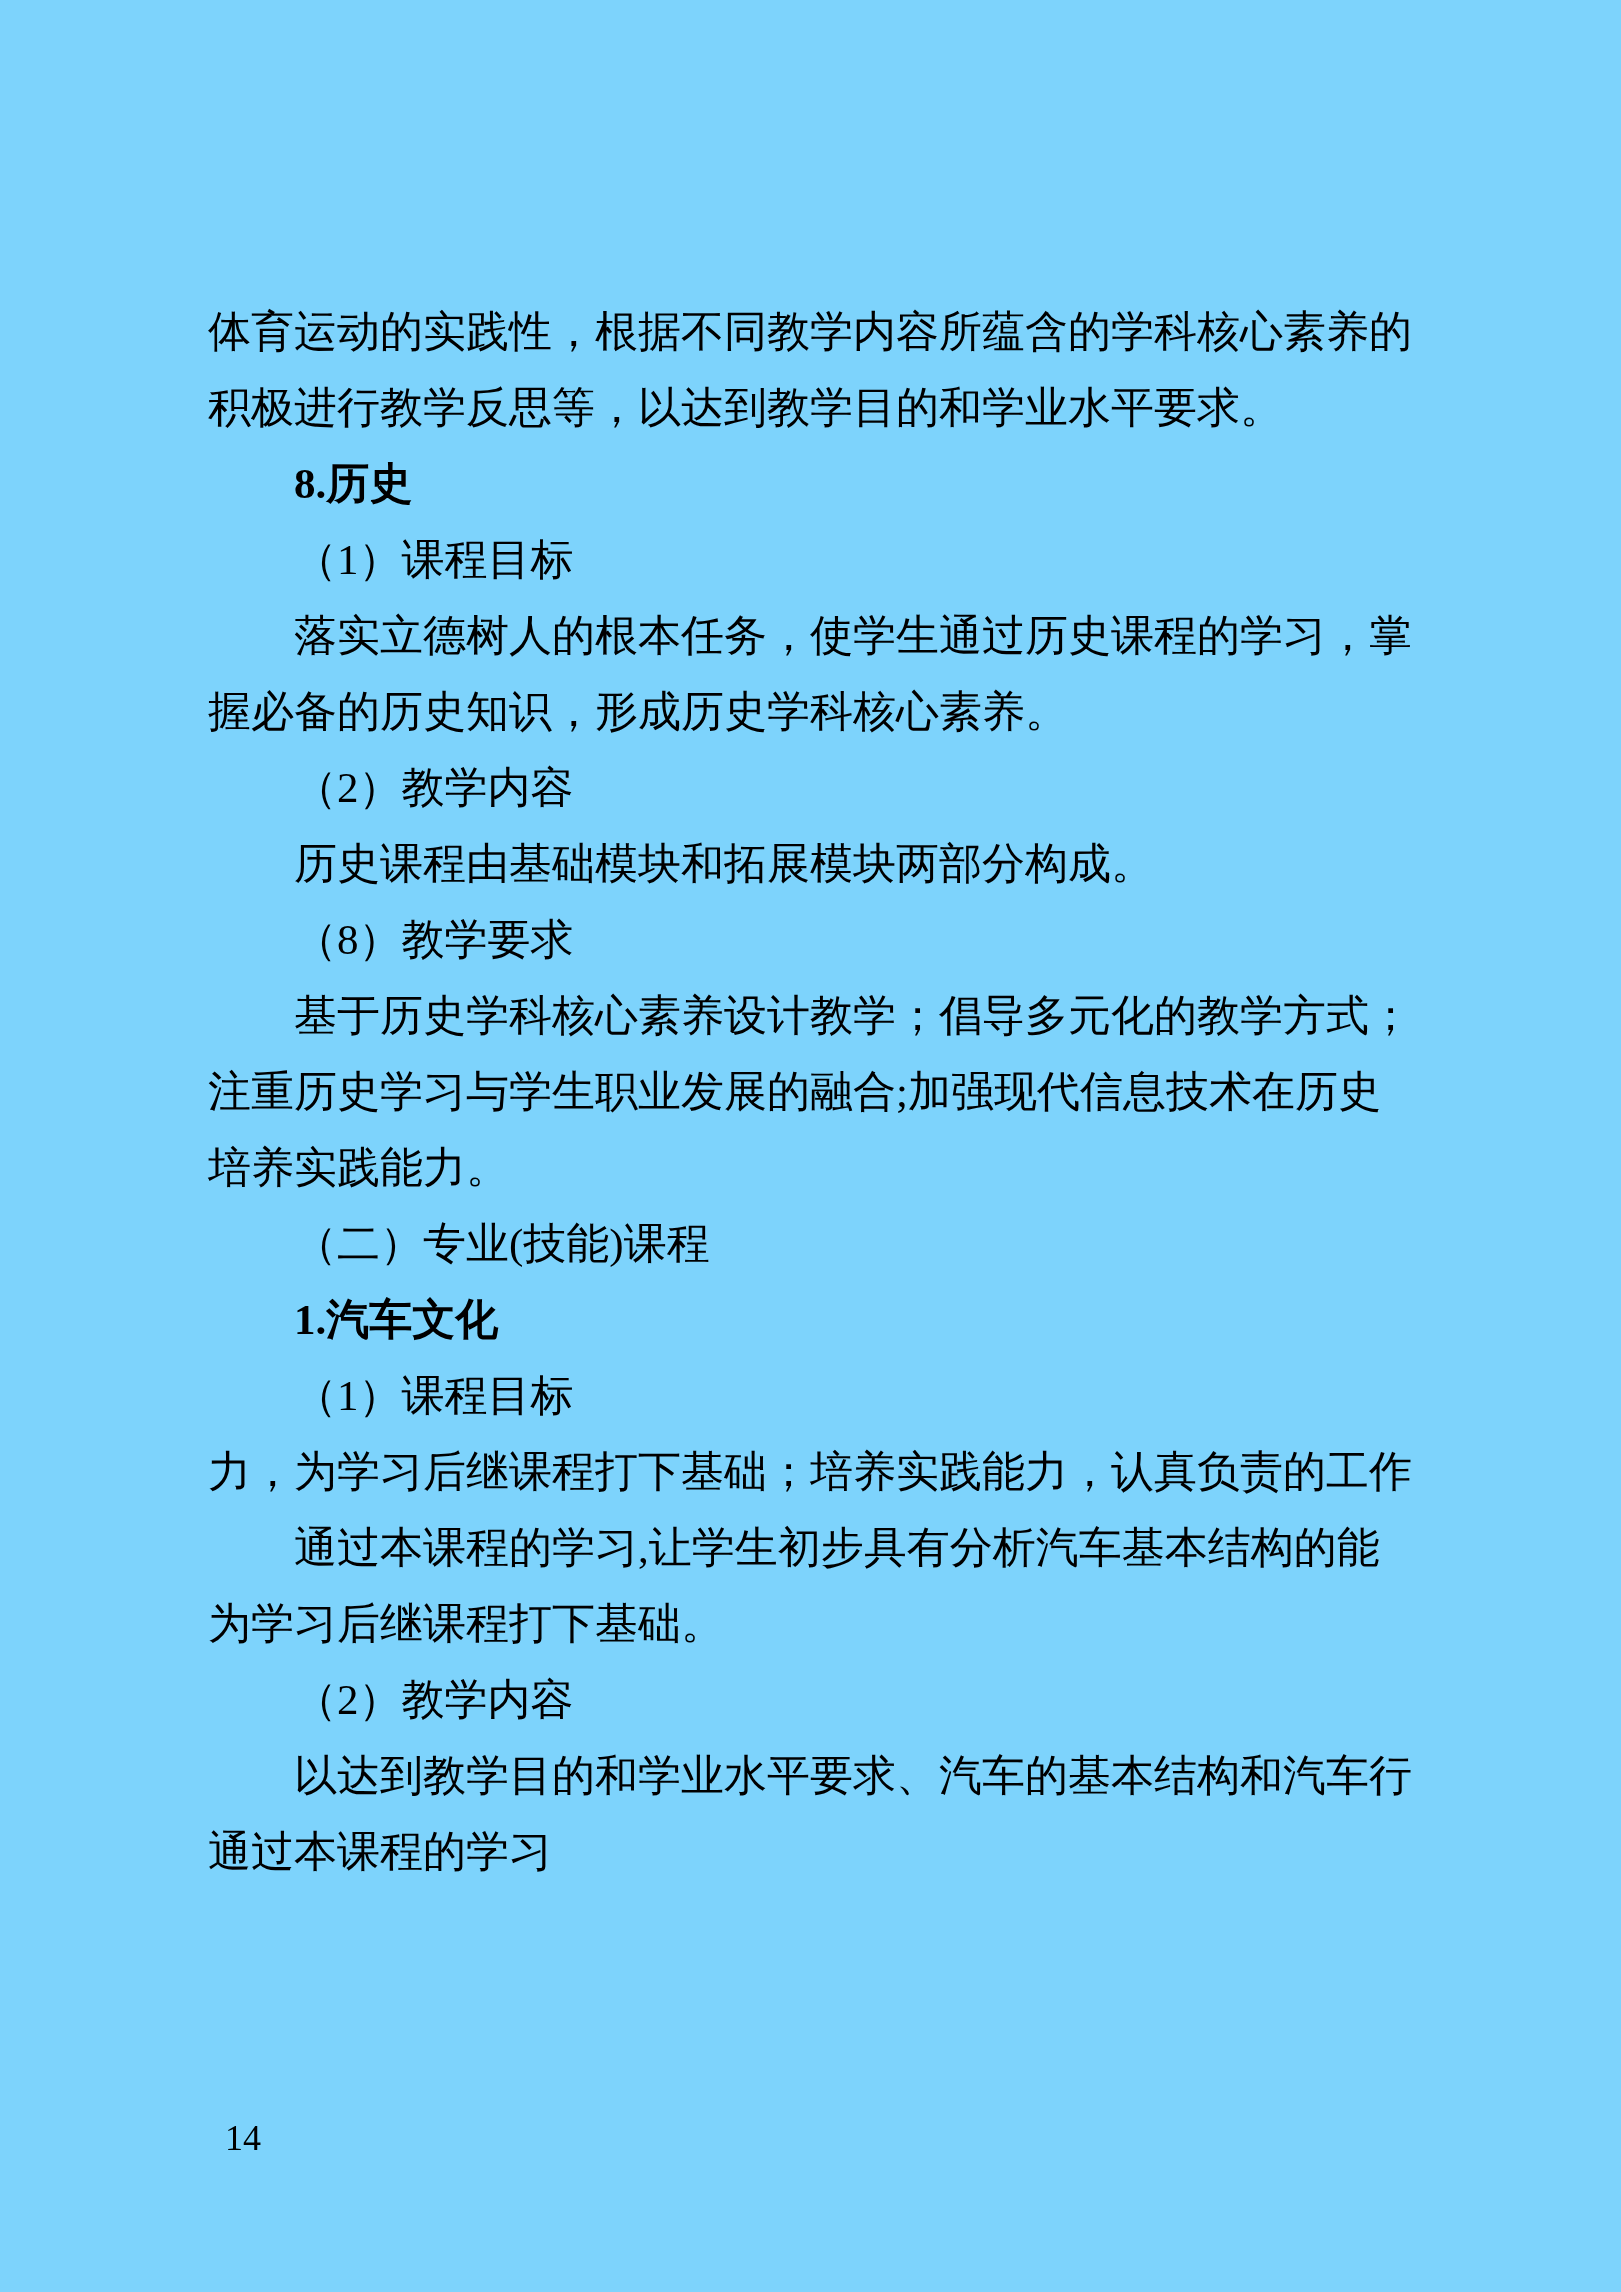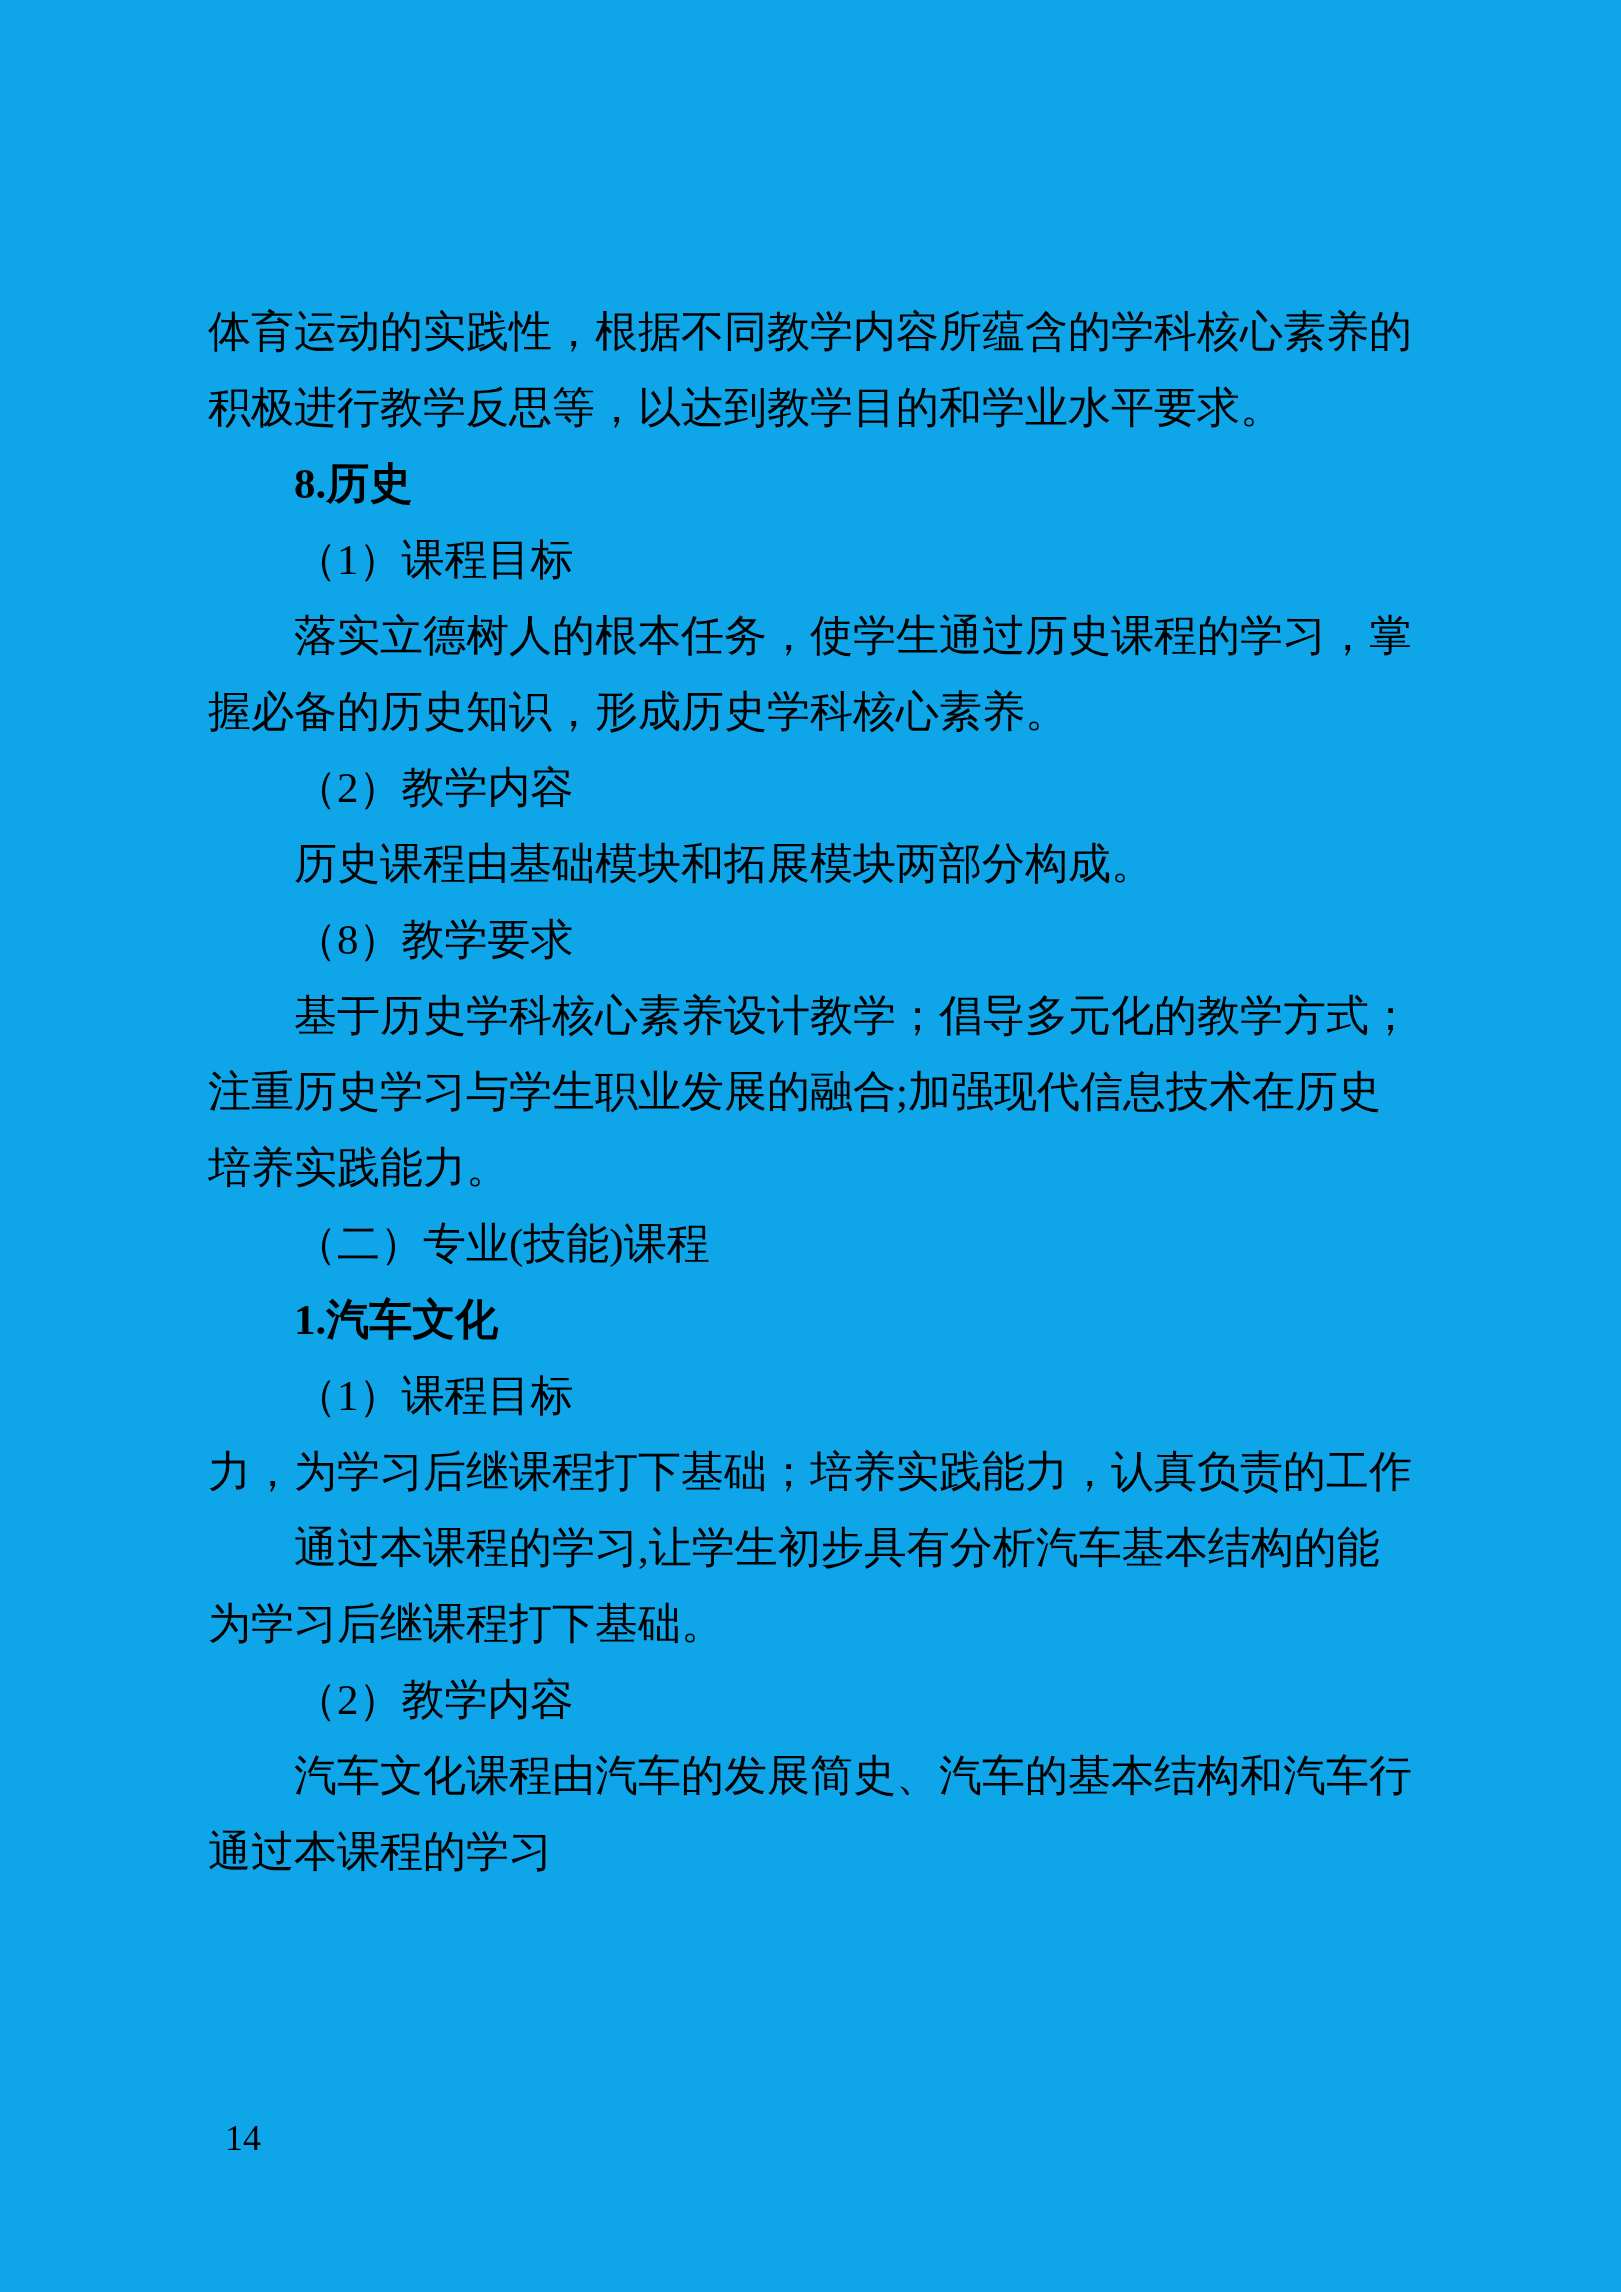--- a/index.html
+++ b/index.html
@@ -4,21 +4,21 @@
 <style>
   html, body {
     margin: 0;
     padding: 0;
     background: #ffffff;
   }
   .page {
     position: relative;
     width: 1621px;
     height: 2293px;
-    background: #0ea5e9;
+    background: #7dd3fc;
     color: #000000;
     font-family: "Liberation Serif", "DejaVu Serif", serif;
     overflow: hidden;
   }
   .textblock {
     position: absolute;
     left: 208px;
     top: 294px;
     width: 1206px;
   }
@@ -61,18 +61,18 @@
       <div class="line indent">基于历史学科核心素养设计教学；倡导多元化的教学方式；</div>
       <div class="line">注重历史学习与学生职业发展的融合;加强现代信息技术在历史</div>
       <div class="line">培养实践能力。</div>
       <div class="line indent">（二）专业(技能)课程</div>
       <div class="line indent bold">1.汽车文化</div>
       <div class="line indent">（1）课程目标</div>
       <div class="line">力，为学习后继课程打下基础；培养实践能力，认真负责的工作</div>
       <div class="line indent">通过本课程的学习,让学生初步具有分析汽车基本结构的能</div>
       <div class="line">为学习后继课程打下基础。</div>
       <div class="line indent">（2）教学内容</div>
-      <div class="line indent">汽车文化课程由汽车的发展简史、汽车的基本结构和汽车行</div>
+      <div class="line indent">以达到教学目的和学业水平要求、汽车的基本结构和汽车行</div>
       <div class="line">通过本课程的学习</div>
     </div>
   <div class="pagenum">14</div>
 </div>
 
 
 </body></html>

